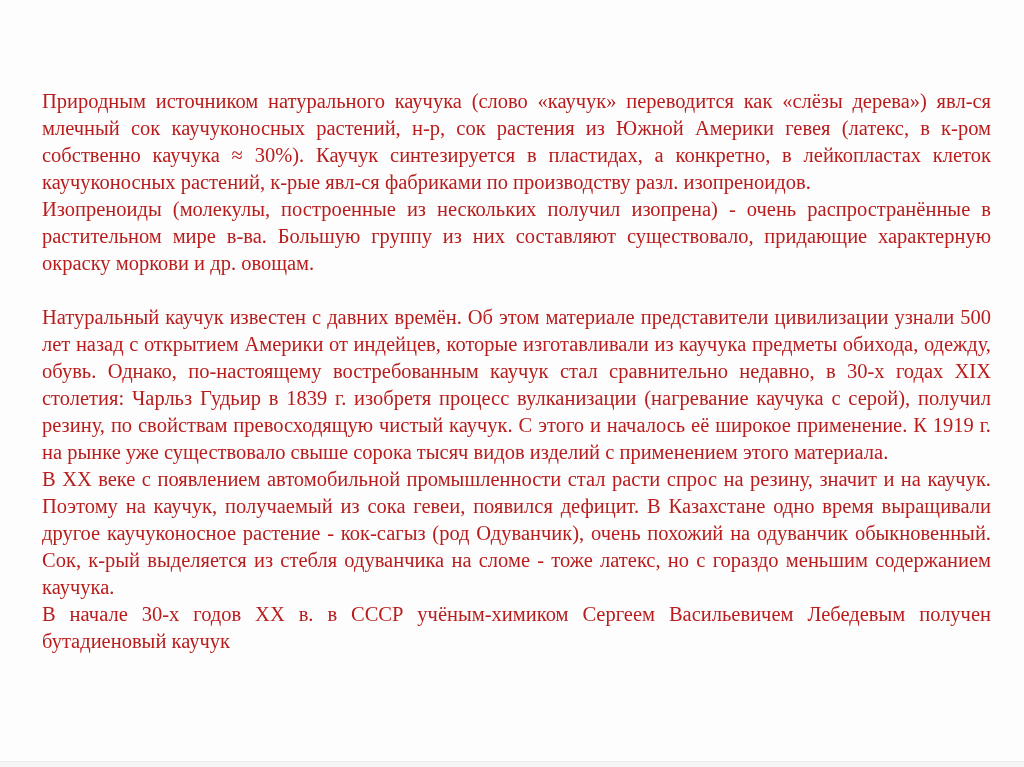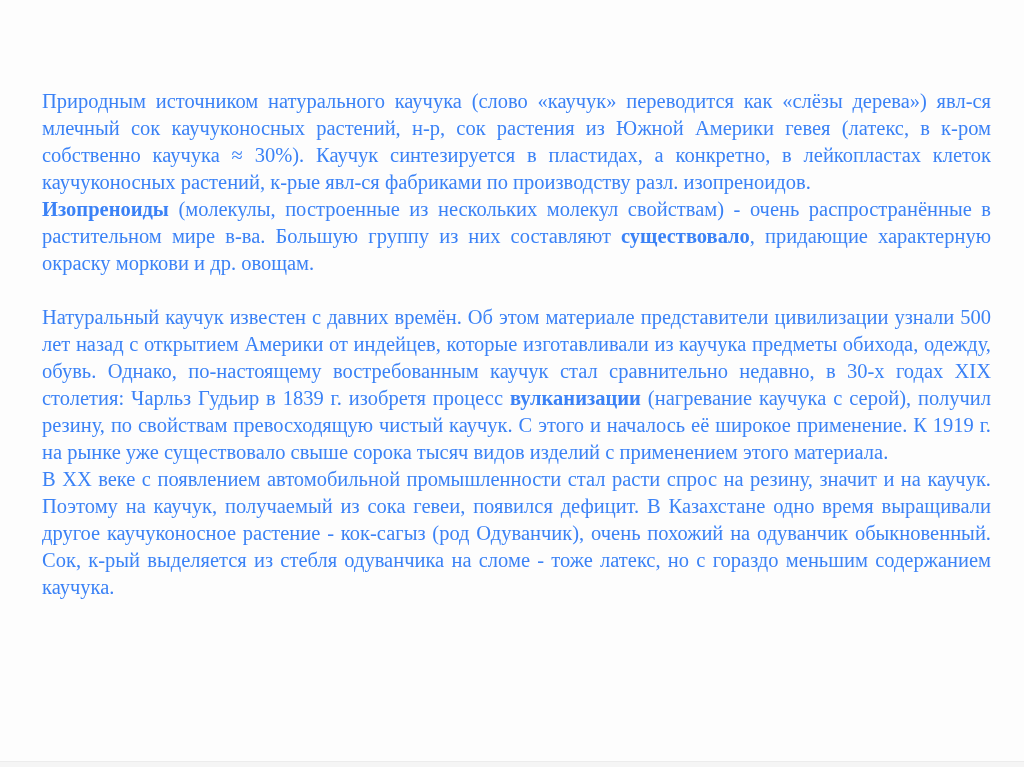--- a/index.html
+++ b/index.html
@@ -7,38 +7,38 @@
     padding: 0;
     background: #ffffff;
   }
   .slide {
     position: relative;
     width: 1024px;
     height: 767px;
     background: #fdfdfd;
     overflow: hidden;
     font-family: "Liberation Serif", "DejaVu Serif", serif;
-    color: #3b82f6;
+    color: #b91c1c;
   }
   .content {
     position: absolute;
     top: 88px;
     left: 42px;
     right: 33px;
     font-size: 20.5px;
     line-height: 27px;
     text-align: justify;
     text-justify: inter-word;
   }
   .content p {
     margin: 0;
     padding: 0;
   }
   .content .bold {
-    font-weight: bold;
+    font-weight: normal;
   }
   .blank-line {
     height: 27px;
   }
   .bottom-strip {
     position: absolute;
     left: 0;
     right: 0;
     bottom: 0;
     height: 5px;
@@ -47,25 +47,26 @@
   }
 </style>
 </head>
 <body>
 
 <div class="slide">
   <div class="content">
 
     <p><span>Природным источником натурального каучука (слово «каучук» переводится как «слёзы дерева») явл-ся млечный сок каучуконосных растений, н-р, сок растения из Южной Америки гевея (латекс, в к-ром собственно каучука ≈ 30%). Каучук синтезируется в пластидах, а конкретно, в лейкопластах клеток каучуконосных растений, к-рые явл-ся фабриками по производству разл. изопреноидов.</span></p>
 
-    <p><span class="bold">Изопреноиды</span><span> (молекулы, построенные из нескольких молекул свойствам) - очень распространённые в растительном мире в-ва. Большую группу из них составляют </span><span class="bold">существовало</span><span>, придающие характерную окраску моркови и др. овощам.</span></p>
+    <p><span class="bold">Изопреноиды</span><span> (молекулы, построенные из нескольких получил изопрена) - очень распространённые в растительном мире в-ва. Большую группу из них составляют </span><span class="bold">существовало</span><span>, придающие характерную окраску моркови и др. овощам.</span></p>
 
     <div class="blank-line"></div>
 
     <p><span>Натуральный каучук известен с давних времён. Об этом материале представители цивилизации узнали 500 лет назад с открытием Америки от индейцев, которые изготавливали из каучука предметы обихода, одежду, обувь. Однако, по-настоящему востребованным каучук стал сравнительно недавно, в 30-х годах XIX столетия: Чарльз Гудьир в 1839 г. изобретя процесс </span><span class="bold">вулканизации</span><span> (нагревание каучука с серой), получил резину, по свойствам превосходящую чистый каучук. С этого и началось её широкое применение. К 1919 г. на рынке уже существовало свыше сорока тысяч видов изделий с применением этого материала.</span></p>
 
     <p><span>В XX веке с появлением автомобильной промышленности стал расти спрос на резину, значит и на каучук. Поэтому на каучук, получаемый из сока гевеи, появился дефицит. В Казахстане одно время выращивали другое каучуконосное растение - кок-сагыз (род Одуванчик), очень похожий на одуванчик обыкновенный. Сок, к-рый выделяется из стебля одуванчика на сломе - тоже латекс, но с гораздо меньшим содержанием каучука.</span></p>
 
+    <p><span>В начале 30-х годов XX в. в СССР учёным-химиком Сергеем Васильевичем Лебедевым получен бутадиеновый каучук</span></p>
 
   </div>
 
   <div class="bottom-strip"></div>
 </div>
 
 </body></html>

